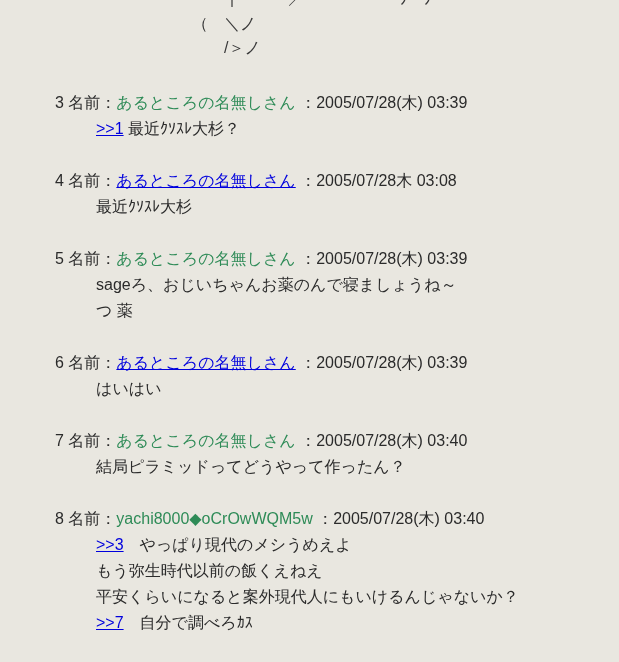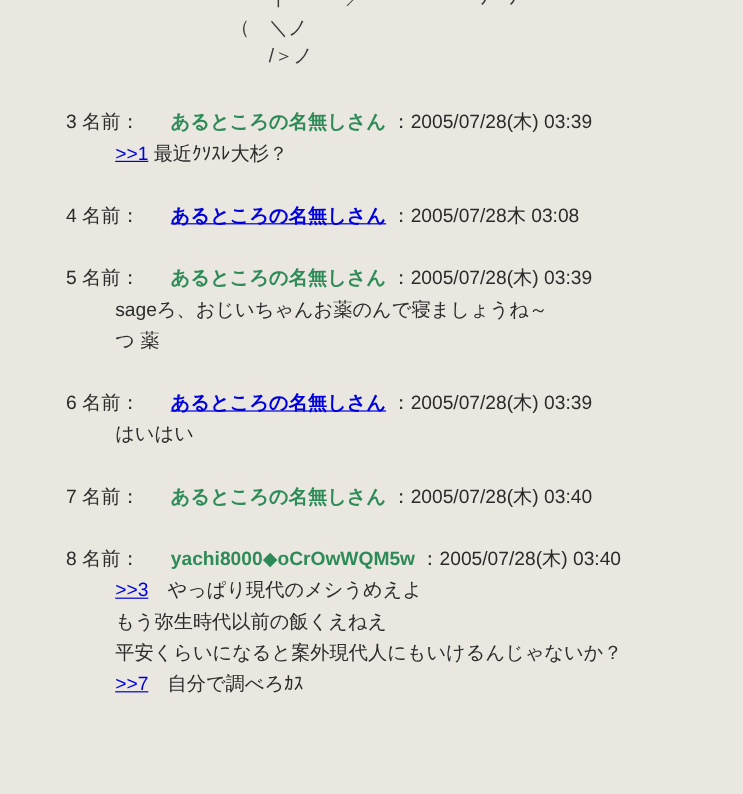--- a/index.html
+++ b/index.html
@@ -25,24 +25,23 @@
     line-height: 24px;
     color: #3a3a3a;
   }
   .post {
     margin-bottom: 26px;
   }
   .post-header {
     white-space: nowrap;
   }
   .poster-name {
-    font-weight: bold;
+    font-weight: normal;
     color: #2e8b57;
     text-decoration: none;
-    margin-left: 26px;
   }
   .poster-name.name-link {
     color: #0000dd;
     text-decoration: underline;
     cursor: pointer;
   }
   .post-body {
     margin: 0 0 0 41px;
   }
   .anchor-link {
@@ -59,39 +58,45 @@
   <div>
   <div class="post">
     <div class="post-header"><span>3</span> <span>名前：</span><a class="poster-name">あるところの名無しさん</a> <span>：</span><span>2005/07/28(木) 03:39</span></div>
     <div class="post-body">
           <div><a class="anchor-link" href="#">&gt;&gt;1</a><span> 最近ｸｿｽﾚ大杉？</span></div>
         </div>
   </div>
 
   <div class="post">
     <div class="post-header"><span>4</span> <span>名前：</span><a class="poster-name name-link" href="#">あるところの名無しさん</a> <span>：</span><span>2005/07/28木 03:08</span></div>
+    <div class="post-body">
+          <div><span>最近ｸｿｽﾚ大杉</span></div>
+        </div>
   </div>
 
   <div class="post">
     <div class="post-header"><span>5</span> <span>名前：</span><a class="poster-name">あるところの名無しさん</a> <span>：</span><span>2005/07/28(木) 03:39</span></div>
     <div class="post-body">
           <div><span>sageろ、おじいちゃんお薬のんで寝ましょうね～</span></div>
           <div><span>つ 薬</span></div>
         </div>
   </div>
 
   <div class="post">
     <div class="post-header"><span>6</span> <span>名前：</span><a class="poster-name name-link" href="#">あるところの名無しさん</a> <span>：</span><span>2005/07/28(木) 03:39</span></div>
     <div class="post-body">
           <div><span>はいはい</span></div>
         </div>
   </div>
 
   <div class="post">
     <div class="post-header"><span>7</span> <span>名前：</span><a class="poster-name">あるところの名無しさん</a> <span>：</span><span>2005/07/28(木) 03:40</span></div>
+    <div class="post-body">
+          <div><span>結局ピラミッドってどうやって作ったん？</span></div>
+        </div>
   </div>
 
   <div class="post">
     <div class="post-header"><span>8</span> <span>名前：</span><a class="poster-name">yachi8000◆oCrOwWQM5w</a> <span>：</span><span>2005/07/28(木) 03:40</span></div>
     <div class="post-body">
           <div><a class="anchor-link" href="#">&gt;&gt;3</a><span>　やっぱり現代のメシうめえよ</span></div>
           <div><span>もう弥生時代以前の飯くえねえ</span></div>
           <div><span>平安くらいになると案外現代人にもいけるんじゃないか？</span></div>
           <div><a class="anchor-link" href="#">&gt;&gt;7</a><span>　自分で調べろｶｽ</span></div>
         </div>

